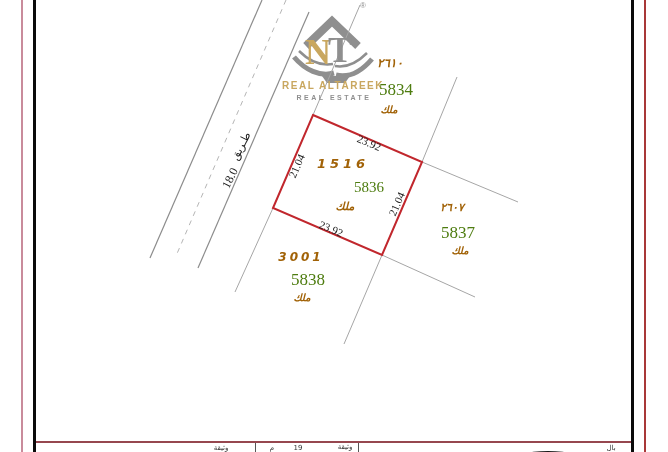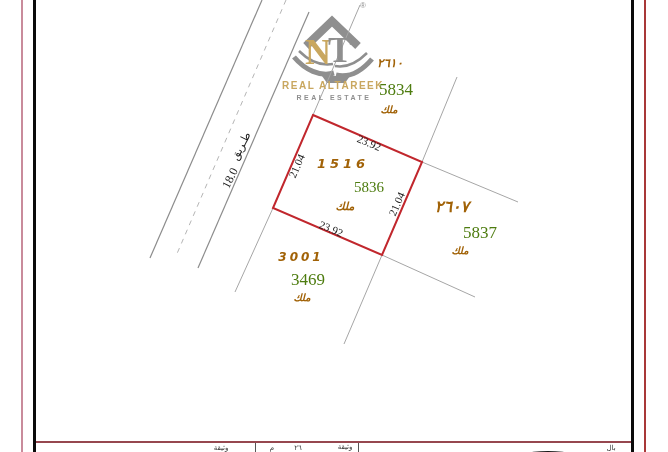--- a/index.html
+++ b/index.html
@@ -81,31 +81,31 @@
 
   <div class="lbl arab red" style="left:343px; top:163px; font-size:13px; letter-spacing:4px;">1516</div>
   <div class="lbl plotno" style="left:349px; top:187px; font-size:15px;margin-left:20px;">5836</div>
   <div class="lbl arab red" style="left:345px; top:206px; font-size:11px;">ملك</div>
 
   <div class="lbl dim" style="left:369px; top:143px; transform:translate(-50%,-50%) rotate(23deg);">23.92</div>
   <div class="lbl dim" style="left:331px; top:229px; transform:translate(-50%,-50%) rotate(23deg);">23.92</div>
   <div class="lbl dim" style="left:297px; top:166px; transform:translate(-50%,-50%) rotate(-66deg);">21.04</div>
   <div class="lbl dim" style="left:397px; top:204px; transform:translate(-50%,-50%) rotate(-66deg);">21.04</div>
 
-  <div class="lbl arab red" style="left:452px; top:207px; font-size:16px; letter-spacing:3px;">٢٦٠٧</div>
-  <div class="lbl plotno" style="left:458px; top:232px; font-size:17px;margin-left:22px;">5837</div>
+  <div class="lbl arab red" style="left:452px; top:207px; font-size:11px; letter-spacing:3px;">٢٦٠٧</div>
+  <div class="lbl plotno" style="left:458px; top:232px; font-size:17px;">5837</div>
   <div class="lbl arab red" style="left:460px; top:251px; font-size:10px;">ملك</div>
 
   <div class="lbl arab red" style="left:301px; top:257px; font-size:12px; letter-spacing:3px;">3001</div>
-  <div class="lbl plotno" style="left:308px; top:279px; font-size:17px;">3469</div>
+  <div class="lbl plotno" style="left:308px; top:279px; font-size:17px;">5838</div>
   <div class="lbl arab red" style="left:302px; top:298px; font-size:10px;">ملك</div>
 
   <div style="position:absolute; left:36px; top:441px; width:595px; height:2px;
               background:#96474f; z-index:3;"></div>
   <div class="lbl footer-frag" style="left:213px; top:448px;">وثيقة</div>
   <div class="footer-div" style="left:255px; top:443px; height:9px;"></div>
   <div class="lbl footer-frag" style="left:264px; top:448px;">م</div>
-  <div class="lbl footer-frag" style="left:290px; top:448px;">٢٦</div>
+  <div class="lbl footer-frag" style="left:290px; top:448px;">19</div>
   <div class="lbl footer-frag" style="left:337px; top:447px;">وثيقة</div>
   <div class="footer-div" style="left:358px; top:443px; height:9px;"></div>
   <div class="lbl footer-frag" style="left:603px; top:448px;">بال</div>
 
 </div>
 
 </body></html>

